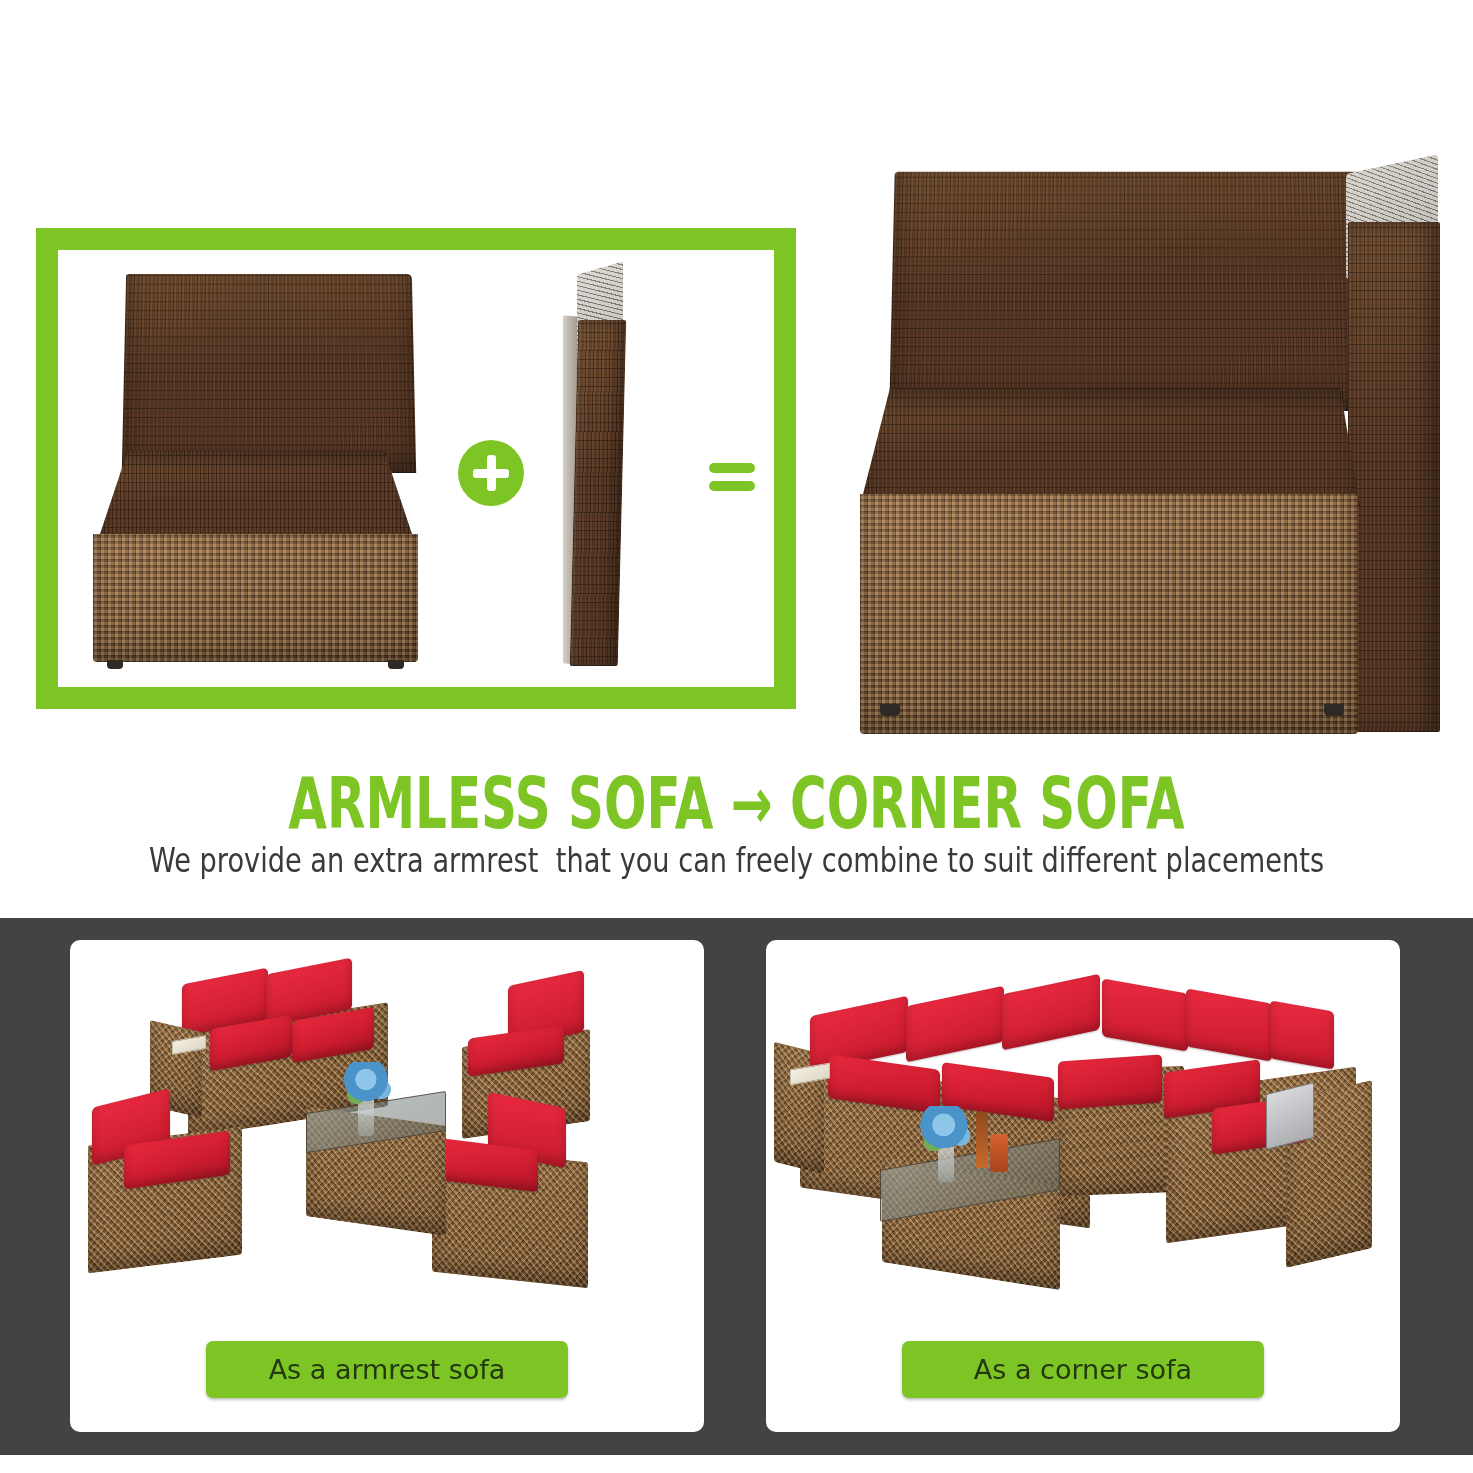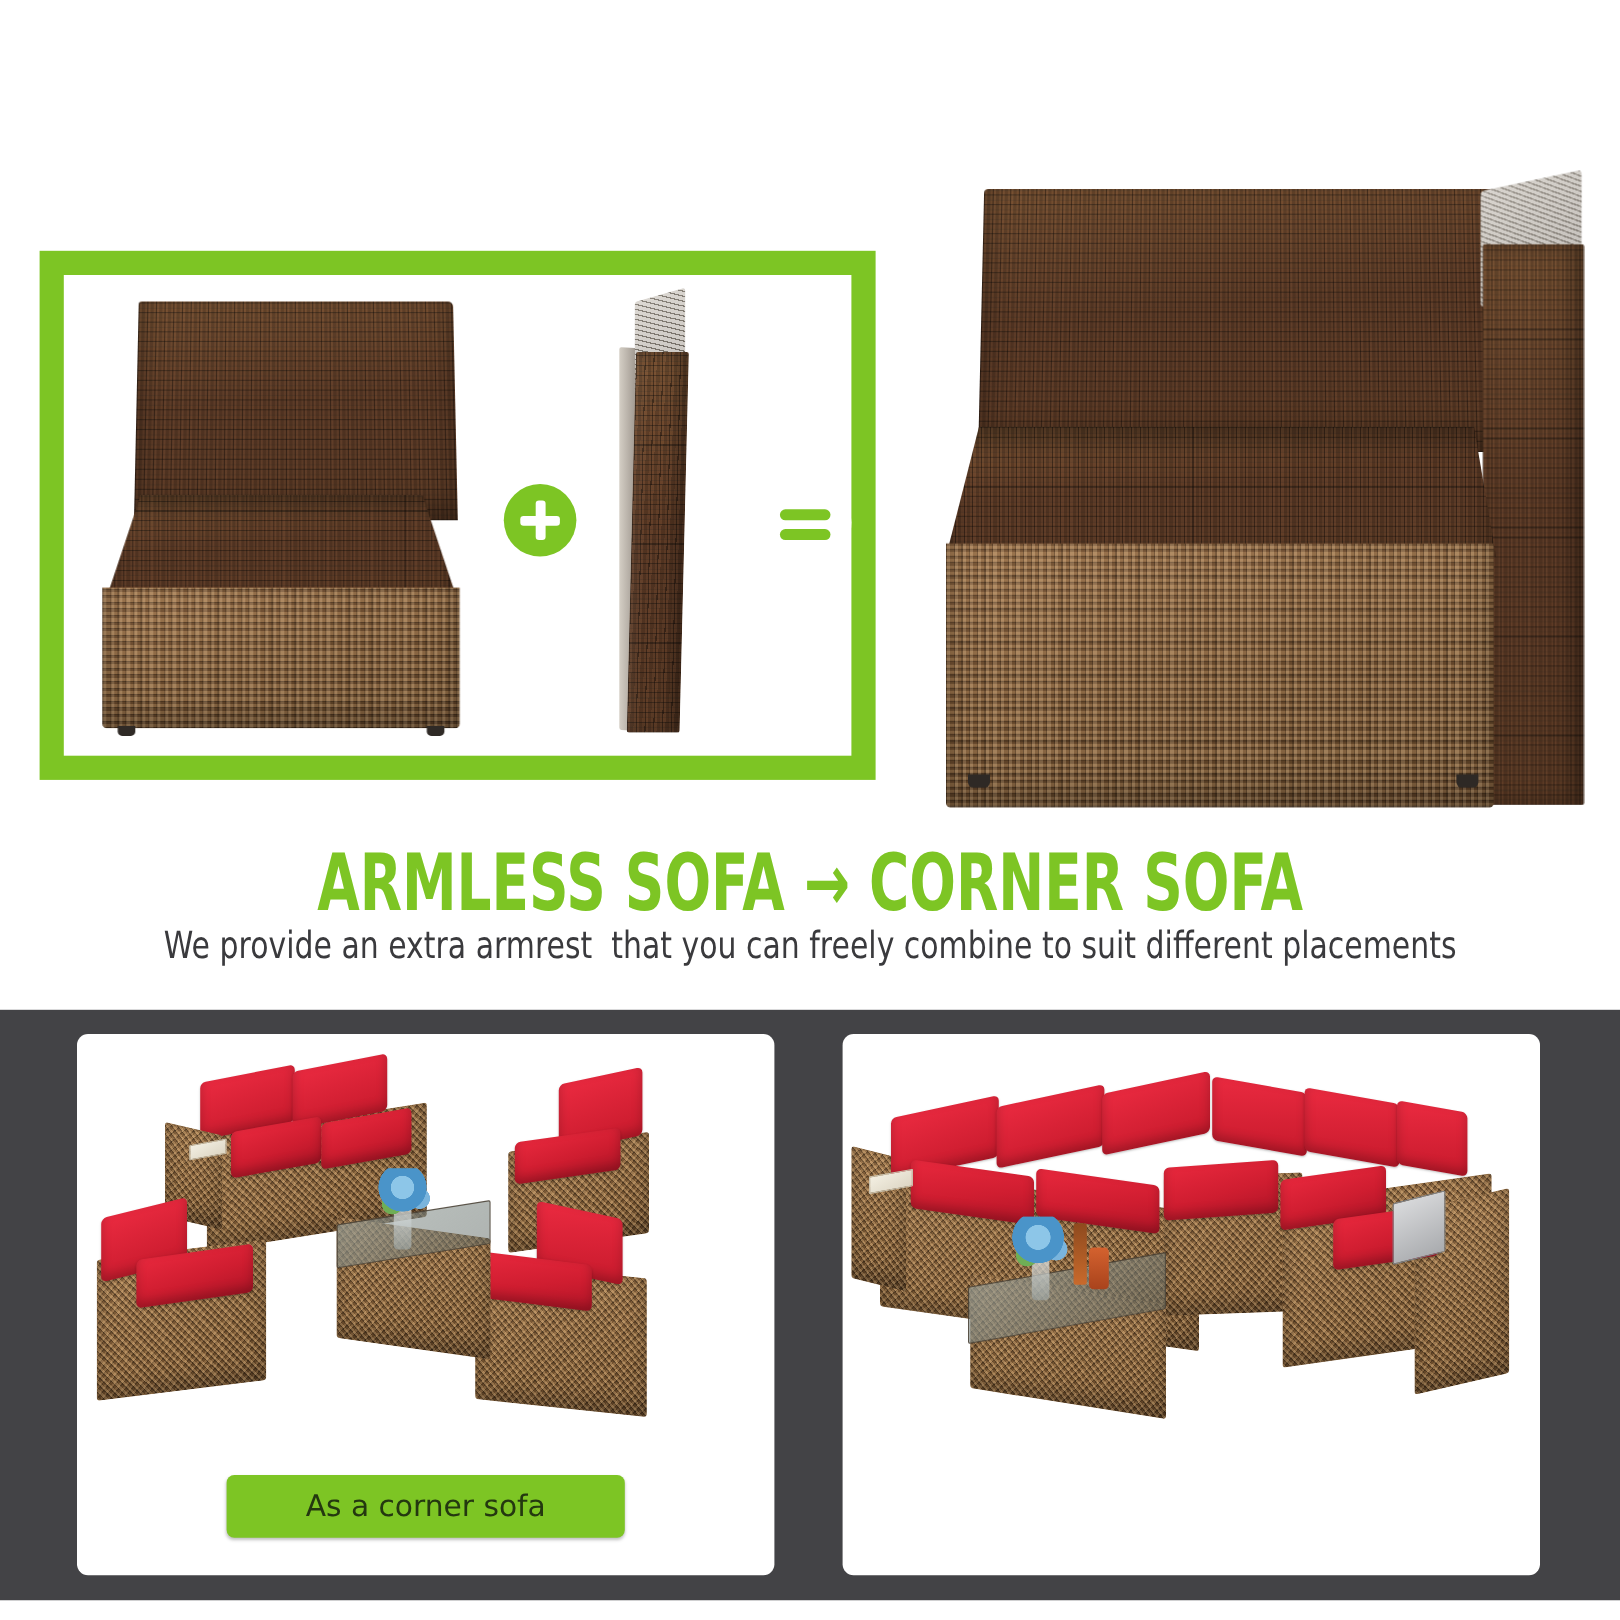--- a/index.html
+++ b/index.html
@@ -383,21 +383,21 @@
         <div class="cush" style="left:368px; top:204px; width:100px; height:42px; transform:skewY(7deg);"></div>
 
         <div class="mod" style="left:236px; top:176px; width:140px; height:110px; transform:skewY(8deg);">
           <div class="body wicker-fine"></div>
         </div>
         <div class="table-glass" style="left:236px; top:162px; width:140px; height:40px; transform:skewY(-9deg);"></div>
         <div class="vase" style="left:288px; top:158px; width:16px; height:38px;"></div>
         <div class="flower" style="left:268px; top:122px; width:62px; height:50px;"></div>
       </div>
 
-      <button class="btn">As a corner sofa</button>
+      <button class="btn">As a armrest sofa</button>
     </div>
 
     <div class="card right">
       <div class="scene">
 
         <div class="mod" style="left:34px; top:142px; width:290px; height:126px; transform:skewY(8deg);">
           <div class="body wicker-fine"></div>
         </div>
 
         <div class="mod" style="left:292px; top:128px; width:126px; height:126px; transform:skewY(-2deg);">
@@ -438,17 +438,18 @@
         </div>
         <div class="table-glass" style="left:114px; top:214px; width:180px; height:52px; transform:skewY(-10deg);"></div>
         <div class="vase" style="left:172px; top:206px; width:16px; height:36px;"></div>
         <div class="flower" style="left:148px; top:166px; width:66px; height:54px;"></div>
         <div class="bottle" style="left:210px; top:172px; width:12px; height:56px;
              background:linear-gradient(180deg,#8e4a1e,#c96a2c);"></div>
         <div class="bottle" style="left:224px; top:194px; width:18px; height:38px;
              background:linear-gradient(180deg,#d4622f,#a9431c); border-radius:4px;"></div>
       </div>
 
+      <button class="btn">As a corner sofa</button>
     </div>
   </div>
 
   <div class="bottom-strip"></div>
 </div>
 
 </body></html>

